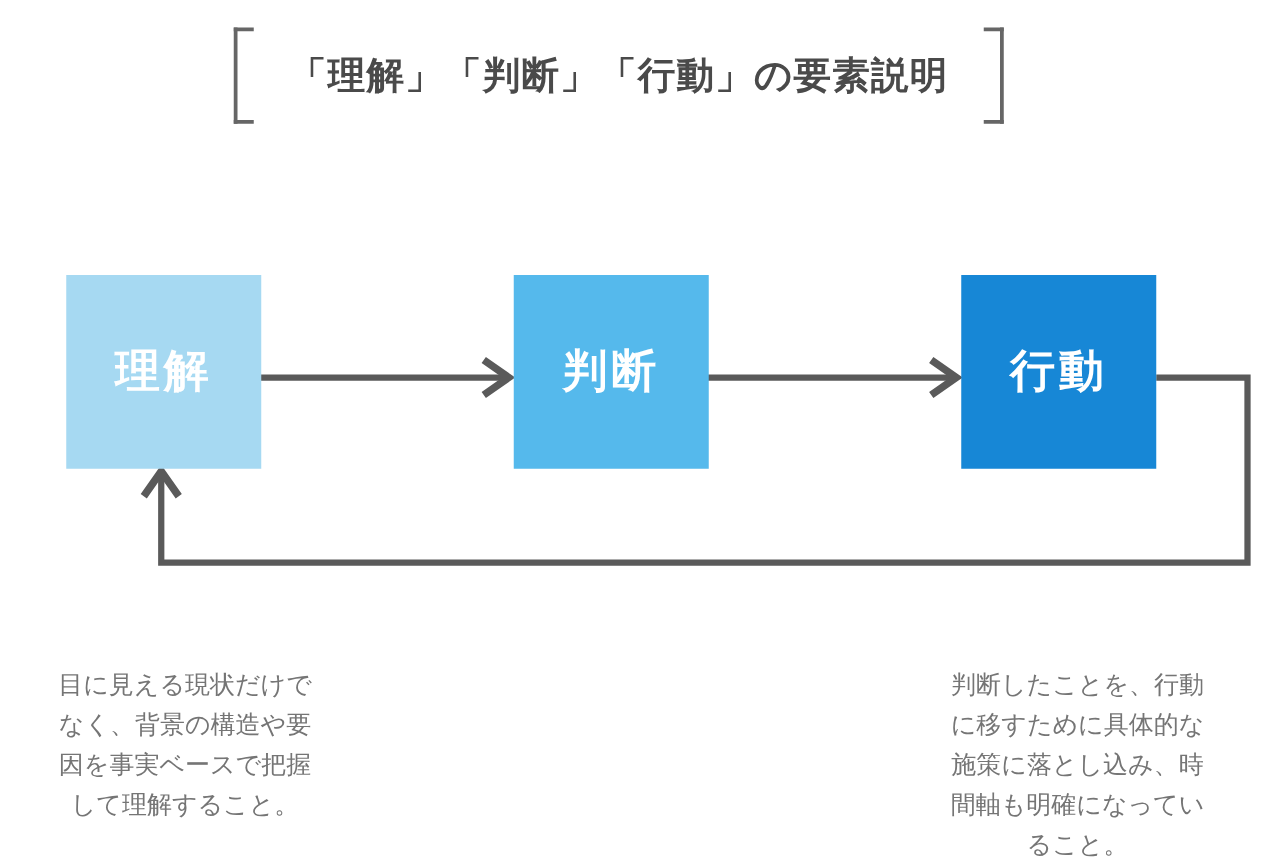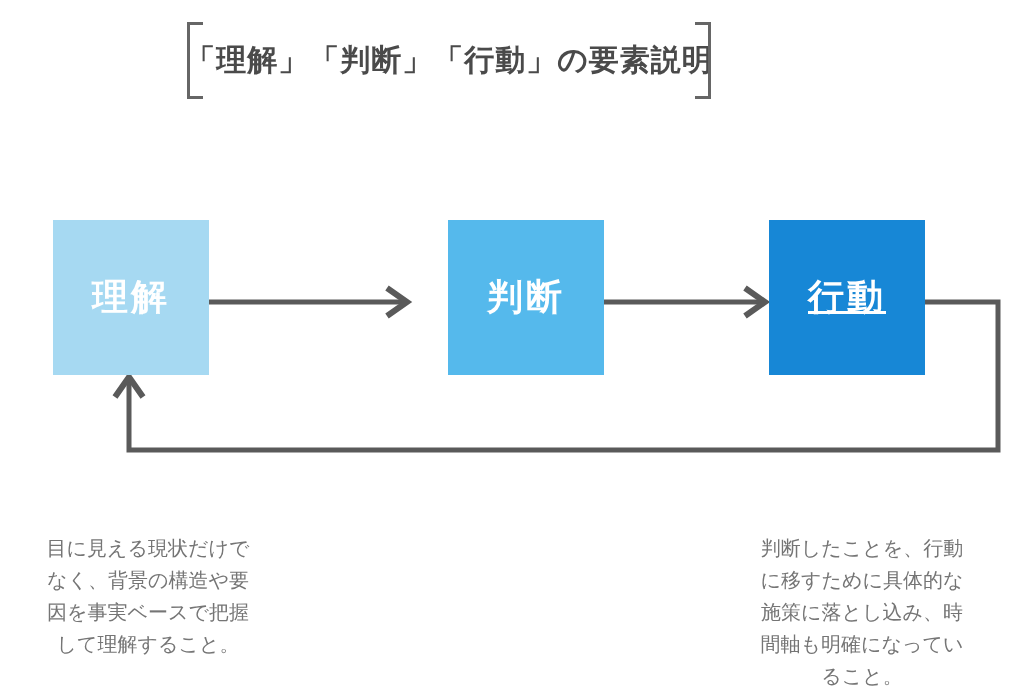--- a/index.html
+++ b/index.html
@@ -14,21 +14,21 @@
     height: 687px;
     background: #ffffff;
     overflow: hidden;
   }
 
   
   .title-wrap {
     position: absolute;
     left: 187px;
     top: 22px;
-    width: 524px;
+    width: 616px;
     height: 77px;
     display: flex;
     align-items: center;
     justify-content: center;
   }
   .bracket {
     position: absolute;
     top: 0;
     bottom: 0;
     width: 13px;
@@ -73,21 +73,21 @@
     display: flex;
     align-items: center;
     justify-content: center;
     color: #ffffff;
     font-size: 36px;
     font-weight: bold;
     letter-spacing: 3px;
   }
   .node-understand { left: 53px; }
   .node-judge      { left: 411px; }
-  .node-act        { left: 769px; text-decoration: underline; }
+  .node-act        { left: 769px; }
 
   
   .desc {
     position: absolute;
     top: 512px;
     width: 264px;
     font-size: 20px;
     line-height: 32px;
     color: #757575;
     text-align: center;
@@ -123,21 +123,21 @@
 
     <g>
       <path d="M 925 302 L 998 302 L 998 450 L 129 450 L 129 381" fill="none" stroke-width="5" stroke-linejoin="miter" style="stroke: rgb(90, 90, 90);"></path>
       <polyline points="115,397 129,377 143,397" fill="none" stroke-width="6" style="stroke: rgb(90, 90, 90);"></polyline>
     </g>
   </svg>
 
   <div class="node node-understand" style="background: rgb(166, 217, 242); text-align: right;">
     <span>理解</span>
   </div>
-  <div class="node node-judge" style="background: rgb(85, 185, 236); margin-left: 37px;">
+  <div class="node node-judge" style="background: rgb(85, 185, 236);">
     <span>判断</span>
   </div>
   <div class="node node-act" style="background: rgb(23, 135, 214);">
     <span>行動</span>
   </div>
 
   <p class="desc desc-understand" style="color: rgb(117, 117, 117);">目に見える現状だけで
 なく、背景の構造や要
 因を事実ベースで把握
 して理解すること。</p>

